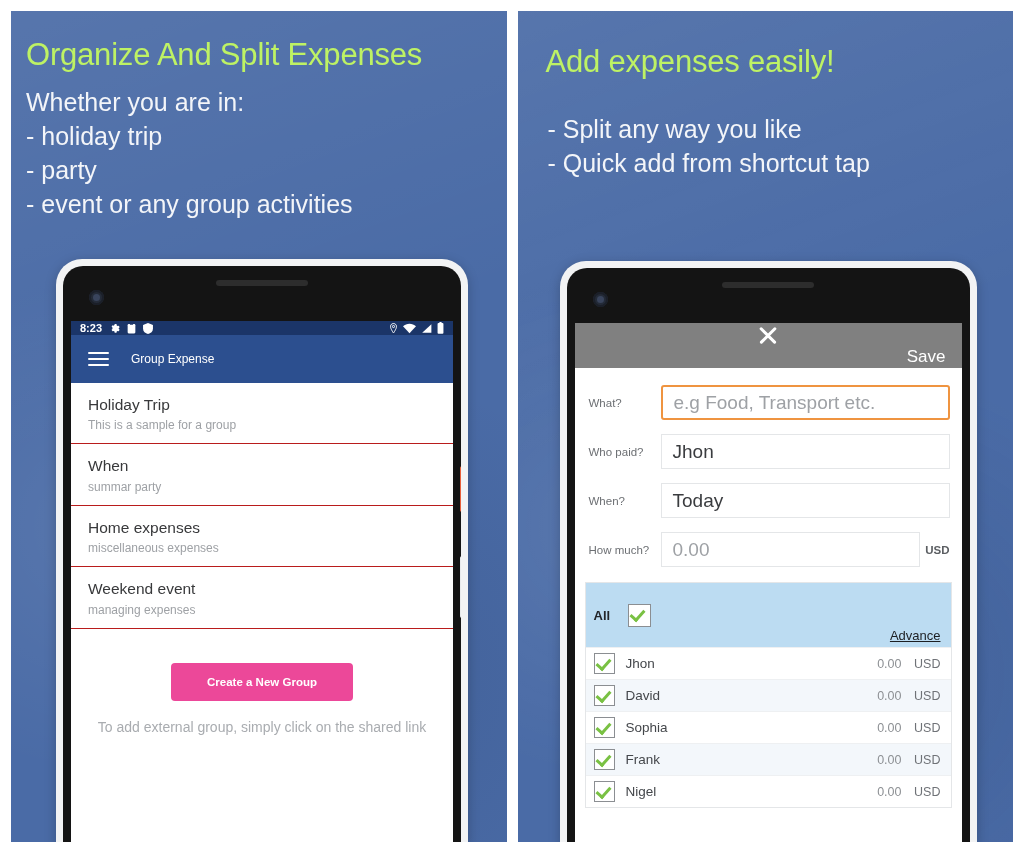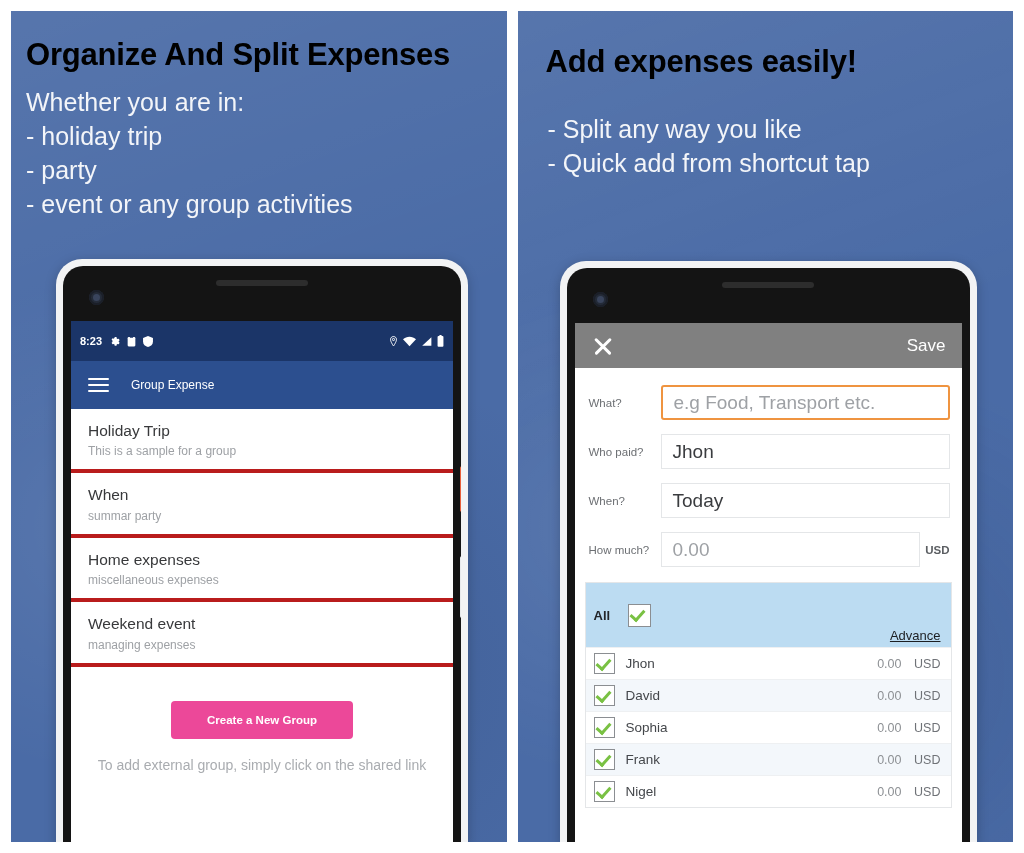--- a/index.html
+++ b/index.html
@@ -40,22 +40,22 @@
       radial-gradient(circle at 72% 80%, rgba(20,40,80,0.14), rgba(20,40,80,0) 40%),
       linear-gradient(#4a6ba6, #4a6ba6);
     pointer-events: none;
   }
   .panel-inner {
     position: relative;
     z-index: 2;
     height: 100%;
   }
   .headline {
-    color: #000000;
-    font-weight: bold;
+    color: #bef264;
+    font-weight: normal;
     margin: 0;
     letter-spacing: -0.2px;
   }
   .panel-left .headline {
     font-size: 31px;
     padding: 26px 0 0 15px;
   }
   .panel-right .headline {
     font-size: 31px;
     padding: 33px 0 0 28px;
@@ -132,21 +132,21 @@
     position: absolute;
     right: -3px;
     width: 4px;
     border-radius: 2px;
   }
   .side-btn.power { top: 200px; height: 46px; background: #e8603c; }
   .side-btn.volume { top: 290px; height: 62px; background: #e8eaec; }
 
   
   .statusbar {
-    height: 40px;
+    height: 14px;
     background: #1b3568;
     display: flex;
     align-items: center;
     padding: 0 9px;
     color: #ffffff;
     font-size: 11px;
     font-weight: bold;
     gap: 7px;
   }
   .statusbar .sb-right {
@@ -173,21 +173,21 @@
     border-radius: 1px;
   }
   .appbar-title {
     color: #ffffff;
     font-size: 12px;
     font-weight: 500;
   }
   .group-list { background: #ffffff; }
   .group-item {
     padding: 12px 6px 11px 17px;
-    border-bottom: 4px solid #b91c1c;
+    border-bottom: 1px solid #b91c1c;
   }
   .group-title {
     font-size: 15.5px;
     color: #38393b;
     line-height: 1.25;
   }
   .group-sub {
     font-size: 12px;
     color: #9ea1a5;
     padding-top: 4px;
@@ -215,20 +215,21 @@
     text-align: center;
   }
 
   
   .toolbar {
     height: 45px;
     background: #808080;
     display: flex;
     align-items: center;
     padding: 0 16px;
+    flex-direction: column;
   }
   .close-x {
     width: 24px;
     height: 24px;
     position: relative;
     cursor: pointer;
   }
   .close-x::before, .close-x::after {
     content: "";
     position: absolute;

